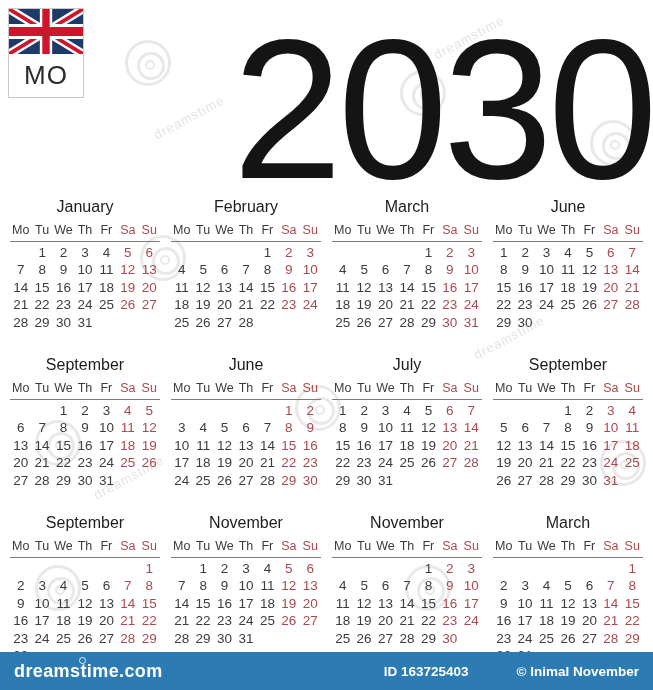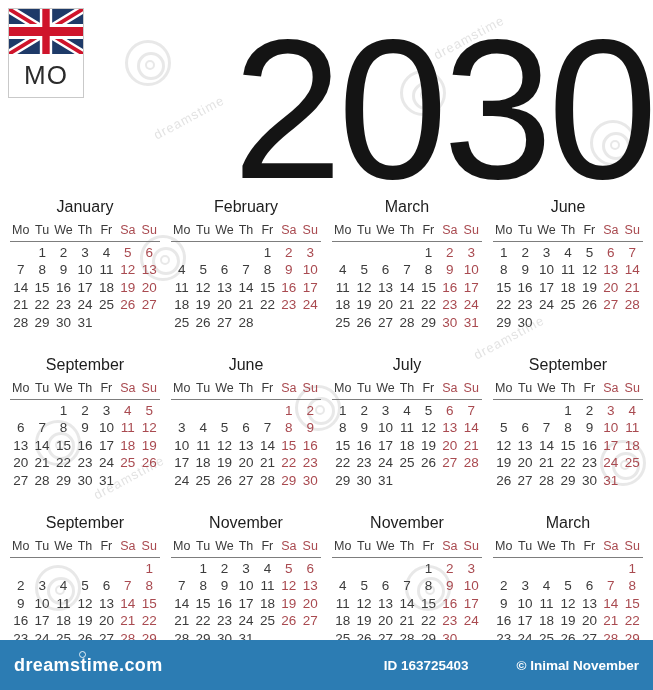--- a/index.html
+++ b/index.html
@@ -46,21 +46,21 @@
   }
   .cell {
     flex:1; text-align:center; font-size:13.5px; line-height:17.5px;
     color:#3c3c3c; white-space:nowrap;
   }
   .cell.head { font-size:12.5px; color:#3a3a3a; }
   .cell.weekend { color:var(--weekend,#a94a50); }
 
   
   .footer {
-    position:absolute; left:0; bottom:0; width:653px; height:50px;
+    position:absolute; left:0; bottom:0; width:653px; height:38px;
     background:var(--bar,#2c7cb3); display:flex; align-items:center;
     justify-content:space-between; padding:0 14px; z-index:2;
   }
   .dt-logo {
     color:#ffffff; font-size:18px; font-weight:700; letter-spacing:.4px;
     position:relative;
   }
   .dt-logo .dot {
     position:absolute; top:-4px; left:65px; width:7px; height:7px;
     border:1.5px solid rgba(255,255,255,.85); border-radius:50%;

